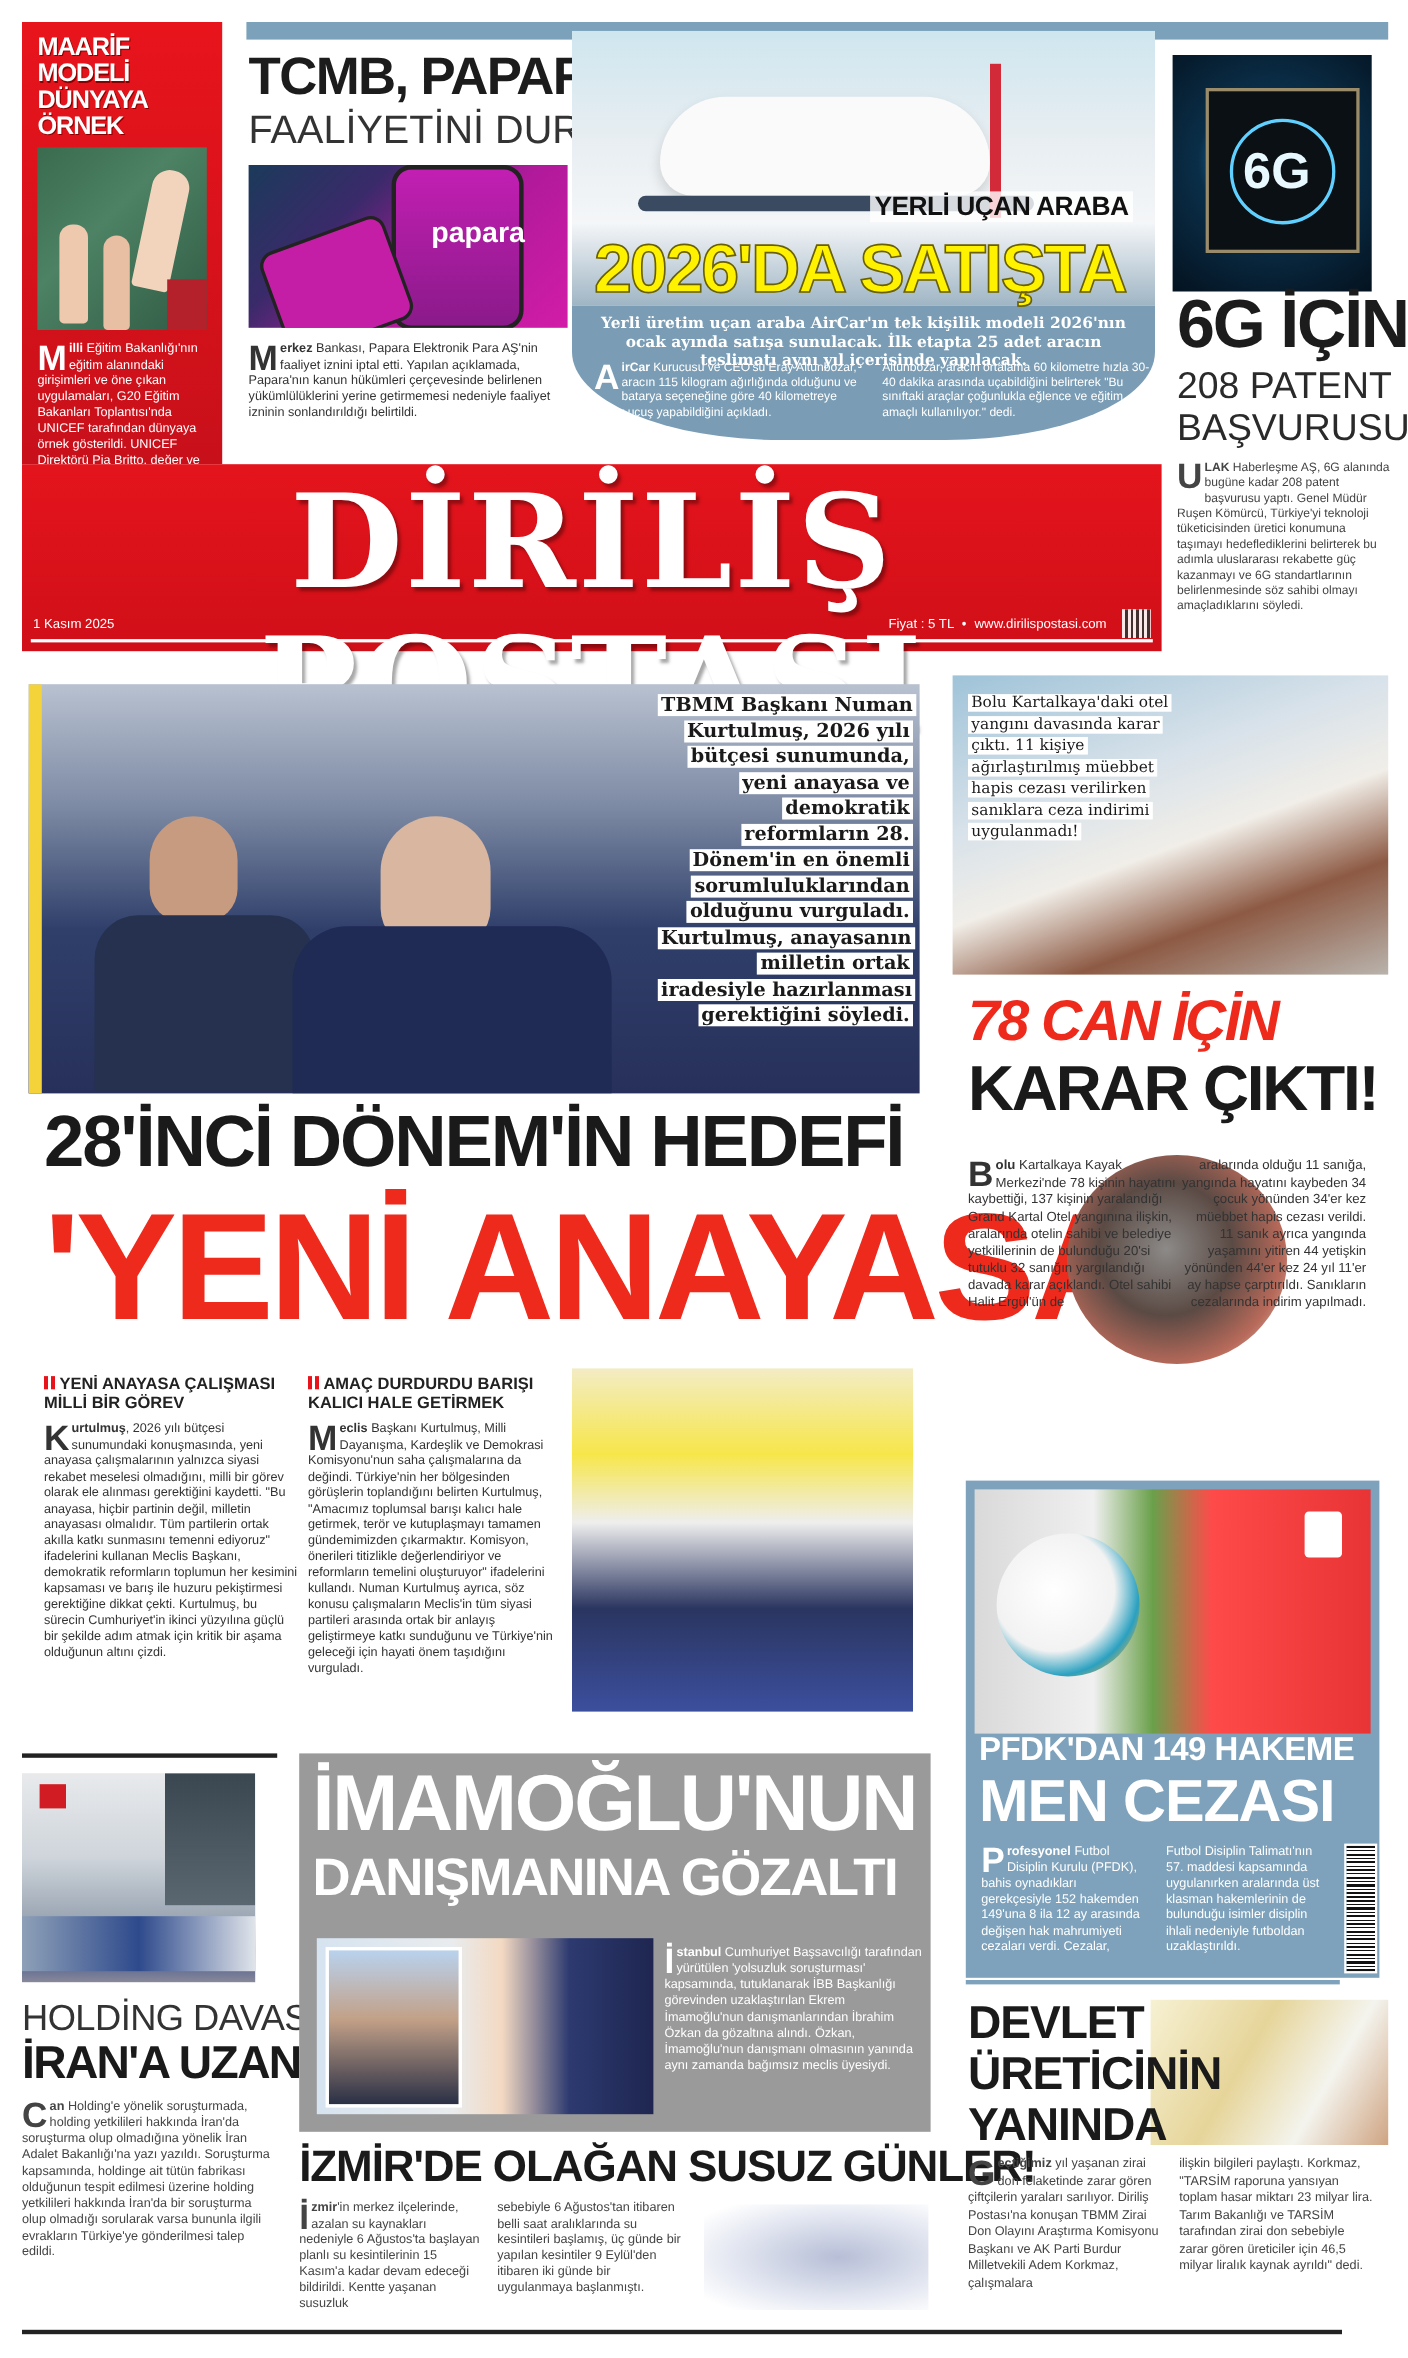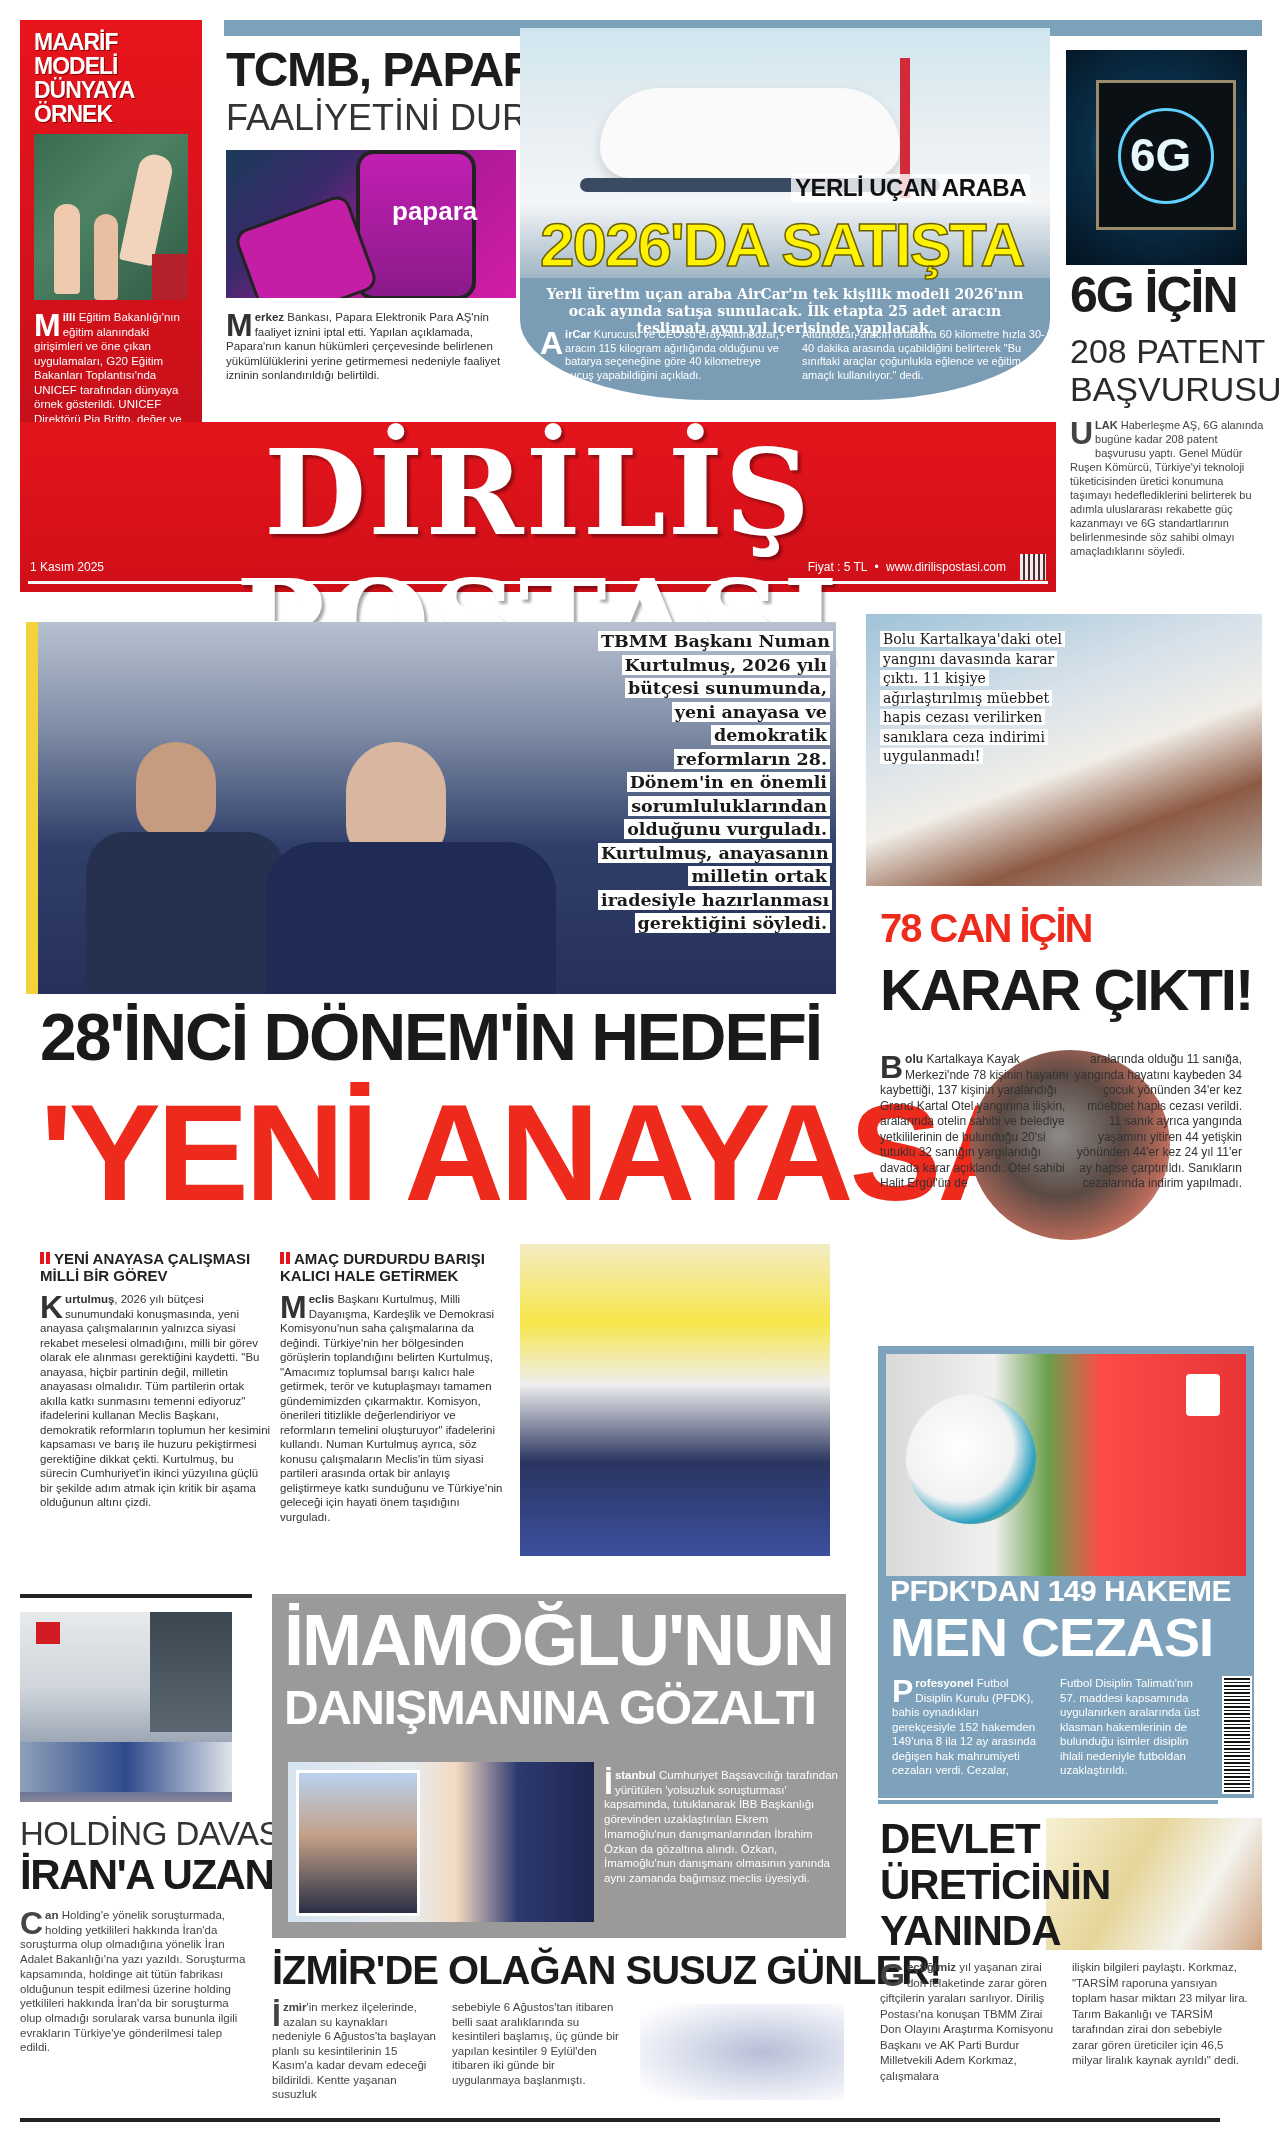--- a/index.html
+++ b/index.html
@@ -31,21 +31,21 @@
   .aircar-photo { position: absolute; left: 0; top: 0; width: 100%; height: 250px; background: linear-gradient(180deg,#cfe6ef 0%,#e8eef2 40%,#f4f6f8 70%,#9fb5c4 100%); }
   .aircar-panel { position: absolute; left: 0; top: 250px; width: 100%; height: 122px; background: #7a9db5; }
   .yerli { position: absolute; right: 20px; top: 146px; font-size: 24px; font-weight: 900; color: #111; background: rgba(255,255,255,0.8); padding: 0 4px; letter-spacing: -0.5px; }
   .satista { position: absolute; left: 20px; top: 184px; font-size: 62px; line-height: 66px; font-weight: 900; color: #fff200; letter-spacing: -2px; -webkit-text-stroke: 1.5px #6b6000; }
   .aircar-deck { position: absolute; left: 0; width: 100%; top: 258px; text-align: center; font-family: "DejaVu Serif", serif; font-size: 14px; line-height: 17px; color: #fff; font-weight: 700; }
   .aircar-col { position: absolute; top: 300px; width: 250px; color: #fff; font-size: 11px; line-height: 13.5px; }
   .aircar-col .drop { color: #fff; }
 
   
   .sixg-img { left: 1066px; top: 50px; width: 181px; height: 215px; background: radial-gradient(circle at 50% 45%,#9ae0ff 0%,#1a8fc8 18%,#0a2e48 45%,#04121f 100%); }
-  .sixg-title { left: 1070px; top: 268px; font-size: 50px; line-height: 54px; font-weight: 900; color: #1c1c1c; letter-spacing: -2px; text-align: center; }
+  .sixg-title { left: 1070px; top: 268px; font-size: 62px; line-height: 54px; font-weight: 900; color: #1c1c1c; letter-spacing: -2px; text-align: center; }
   .sixg-sub { left: 1070px; top: 332px; font-size: 34px; line-height: 38px; font-weight: 300; color: #2a2a2a; }
   .sixg-body { left: 1070px; top: 418px; width: 196px; font-size: 11px; line-height: 14px; color: #444; }
 
   
   .masthead { left: 20px; top: 422px; width: 1036px; height: 170px; background: linear-gradient(180deg,#e4141c 0%,#d00f18 100%); }
   .masthead-title { position: absolute; left: 10px; top: 6px; width: 1016px; text-align: center; font-family: "DejaVu Serif", serif; font-weight: 700; font-size: 118px; line-height: 130px; color: #fff; letter-spacing: 2px; text-shadow: 3px 3px 3px rgba(0,0,0,0.35); }
   .masthead-date { position: absolute; left: 10px; top: 138px; font-size: 12px; color: #fff; }
   .masthead-price { position: absolute; right: 50px; top: 138px; font-size: 12px; color: #fff; }
   .masthead-qr { position: absolute; right: 10px; top: 132px; width: 26px; height: 26px; background: repeating-linear-gradient(90deg,#fff 0 3px,#333 3px 5px), #fff; opacity: 0.9; }
   .masthead-rule { position: absolute; left: 8px; right: 8px; bottom: 8px; height: 3px; background: #fff; }
@@ -60,21 +60,21 @@
   .sub-h { font-size: 15px; line-height: 17px; font-weight: 900; color: #222; }
   .sub-h .mark { display: inline-block; width: 10px; height: 12px; margin-right: 4px; background: linear-gradient(90deg,#e8141c 0 4px,transparent 4px 6px,#e8141c 6px 10px); }
   .col1 { left: 40px; top: 1250px; width: 232px; }
   .col2 { left: 280px; top: 1250px; width: 232px; }
   .col-photo { left: 520px; top: 1244px; width: 310px; height: 312px; background: linear-gradient(180deg,#f3ecc4 0%,#f7e64a 25%,#eeeeee 45%,#2a3560 70%,#3c4f9e 100%); }
 
   
   .kart-photo { left: 866px; top: 614px; width: 396px; height: 272px; background: linear-gradient(160deg,#9fc3d8 0%,#d8e2ea 35%,#f1eee8 55%,#8d5a44 75%,#b9b3ac 100%); }
   .kart-deck { left: 880px; top: 630px; width: 200px; font-family: "DejaVu Serif", serif; font-size: 14px; line-height: 19.5px; color: #1a1a1a; }
   .kart-deck span { background: #fff; padding: 0 3px; box-decoration-break: clone; -webkit-box-decoration-break: clone; }
-  .kart-h1 { left: 880px; top: 898px; font-size: 40px; line-height: 60px; font-weight: 900; color: #ee2a1c; letter-spacing: -2px; }
+  .kart-h1 { left: 880px; top: 898px; font-size: 52px; line-height: 60px; font-weight: 900; color: #ee2a1c; letter-spacing: -2px; font-style: italic; }
   .kart-h2 { left: 880px; top: 960px; font-size: 58px; line-height: 60px; font-weight: 900; color: #1a1a1a; letter-spacing: -2px; }
   .kart-circle { left: 970px; top: 1050px; width: 200px; height: 190px; border-radius: 50%; background: radial-gradient(circle at 45% 45%,#8c8a88 0%,#5b4a44 40%,#b86a5a 70%,#e4e4e4 100%); }
   .kart-left { left: 880px; top: 1052px; width: 190px; font-size: 12px; line-height: 15.5px; color: #333; }
   .kart-right { left: 1072px; top: 1052px; width: 170px; font-size: 12px; line-height: 15.5px; color: #333; text-align: right; }
 
   
   .pfdk { left: 878px; top: 1346px; width: 376px; height: 452px; background: #7ea2bb; }
   .pfdk-photo { position: absolute; left: 8px; top: 8px; width: 360px; height: 222px; background: linear-gradient(90deg,#d9d9d9 0%,#f0f0f0 30%,#6aa04a 45%,#ff4a4a 60%,#e83434 100%); }
   .pfdk-h1 { position: absolute; left: 12px; top: 228px; font-size: 30px; line-height: 34px; font-weight: 700; color: #fff; letter-spacing: -0.5px; }
   .pfdk-h2 { position: absolute; left: 12px; top: 262px; font-size: 54px; line-height: 58px; font-weight: 900; color: #fff; letter-spacing: -1px; }

